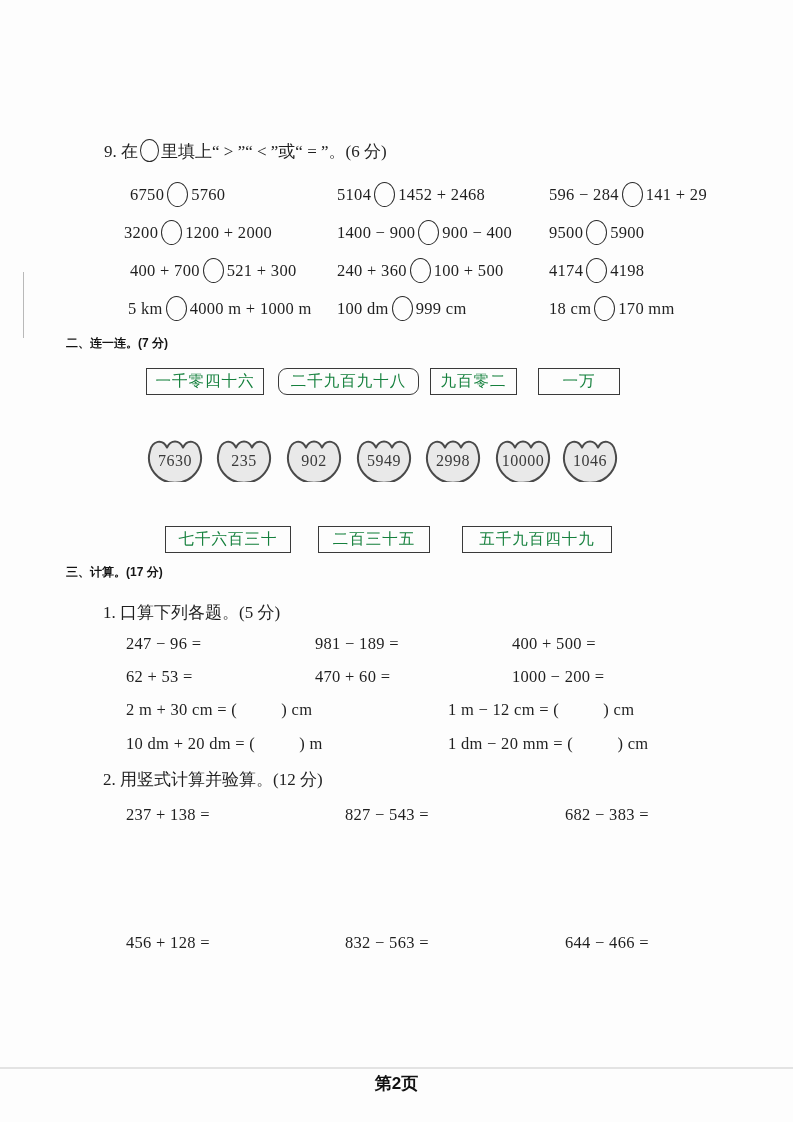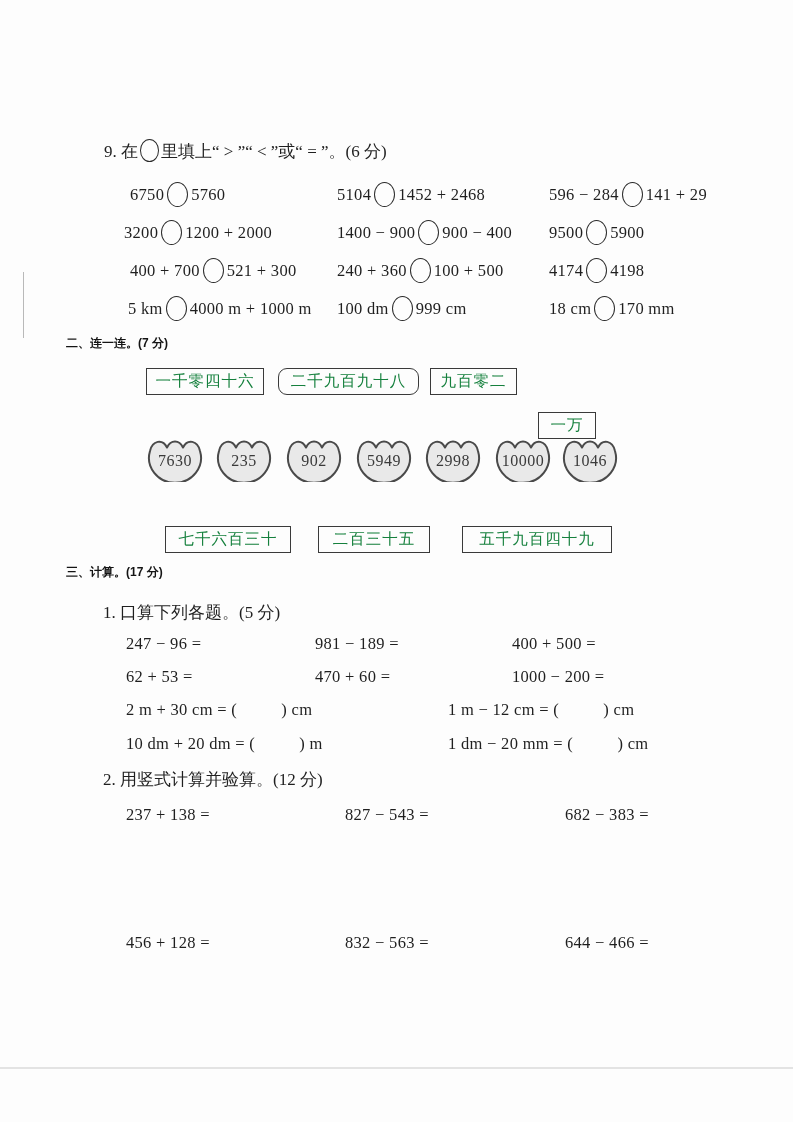--- a/index.html
+++ b/index.html
@@ -100,21 +100,21 @@
       <span class="expr">18 cm</span><span class="ans-circle"></span><span class="expr">170 mm</span>
     </div>
   </div>
 
   <div>
     <div class="abs sec-heading" style="left:66px; top:335px;">二、连一连。(7 分)</div>
 
     <div class="num-box" style="left:146px; top:368px; width:118px;">一千零四十六</div>
     <div class="num-box" style="left:278px; top:368px; width:141px;border-radius:9px;">二千九百九十八</div>
     <div class="num-box" style="left:430px; top:368px; width:87px;">九百零二</div>
-    <div class="num-box" style="left:538px; top:368px; width:58px;margin-top:44px;">一万</div>
+    <div class="num-box" style="left:538px; top:368px; width:82px;">一万</div>
 
     <div class="tulip" style="left:143px; top:430px;">
       <svg viewBox="0 0 64 52">
           <path d="M7,21 A9.5,13 0 0 1 24,17.5 A9.5,13 0 0 1 40,17.5 A9.5,13 0 0 1 57,21 A26,25 0 1 1 7,21 Z" fill="#e9e9e9" stroke="#4a4a4a" stroke-width="2" stroke-linejoin="round"></path>
         </svg>
       <div class="num">7630</div>
     </div>
     <div class="tulip" style="left:212px; top:430px;">
       <svg viewBox="0 0 64 52">
           <path d="M7,21 A9.5,13 0 0 1 24,17.5 A9.5,13 0 0 1 40,17.5 A9.5,13 0 0 1 57,21 A26,25 0 1 1 7,21 Z" fill="#e9e9e9" stroke="#4a4a4a" stroke-width="2" stroke-linejoin="round"></path>
@@ -180,14 +180,15 @@
     <div class="abs expr" style="left:126px; top:805px;">237 + 138 =</div>
     <div class="abs expr" style="left:345px; top:805px;">827 − 543 =</div>
     <div class="abs expr" style="left:565px; top:805px;">682 − 383 =</div>
 
     <div class="abs expr" style="left:126px; top:933px;">456 + 128 =</div>
     <div class="abs expr" style="left:345px; top:933px;">832 − 563 =</div>
     <div class="abs expr" style="left:565px; top:933px;">644 − 466 =</div>
   </div>
 
   <div class="footer-rule"></div>
+  <div class="footer-text">第2页</div>
 
 </div>
 
 </body></html>

